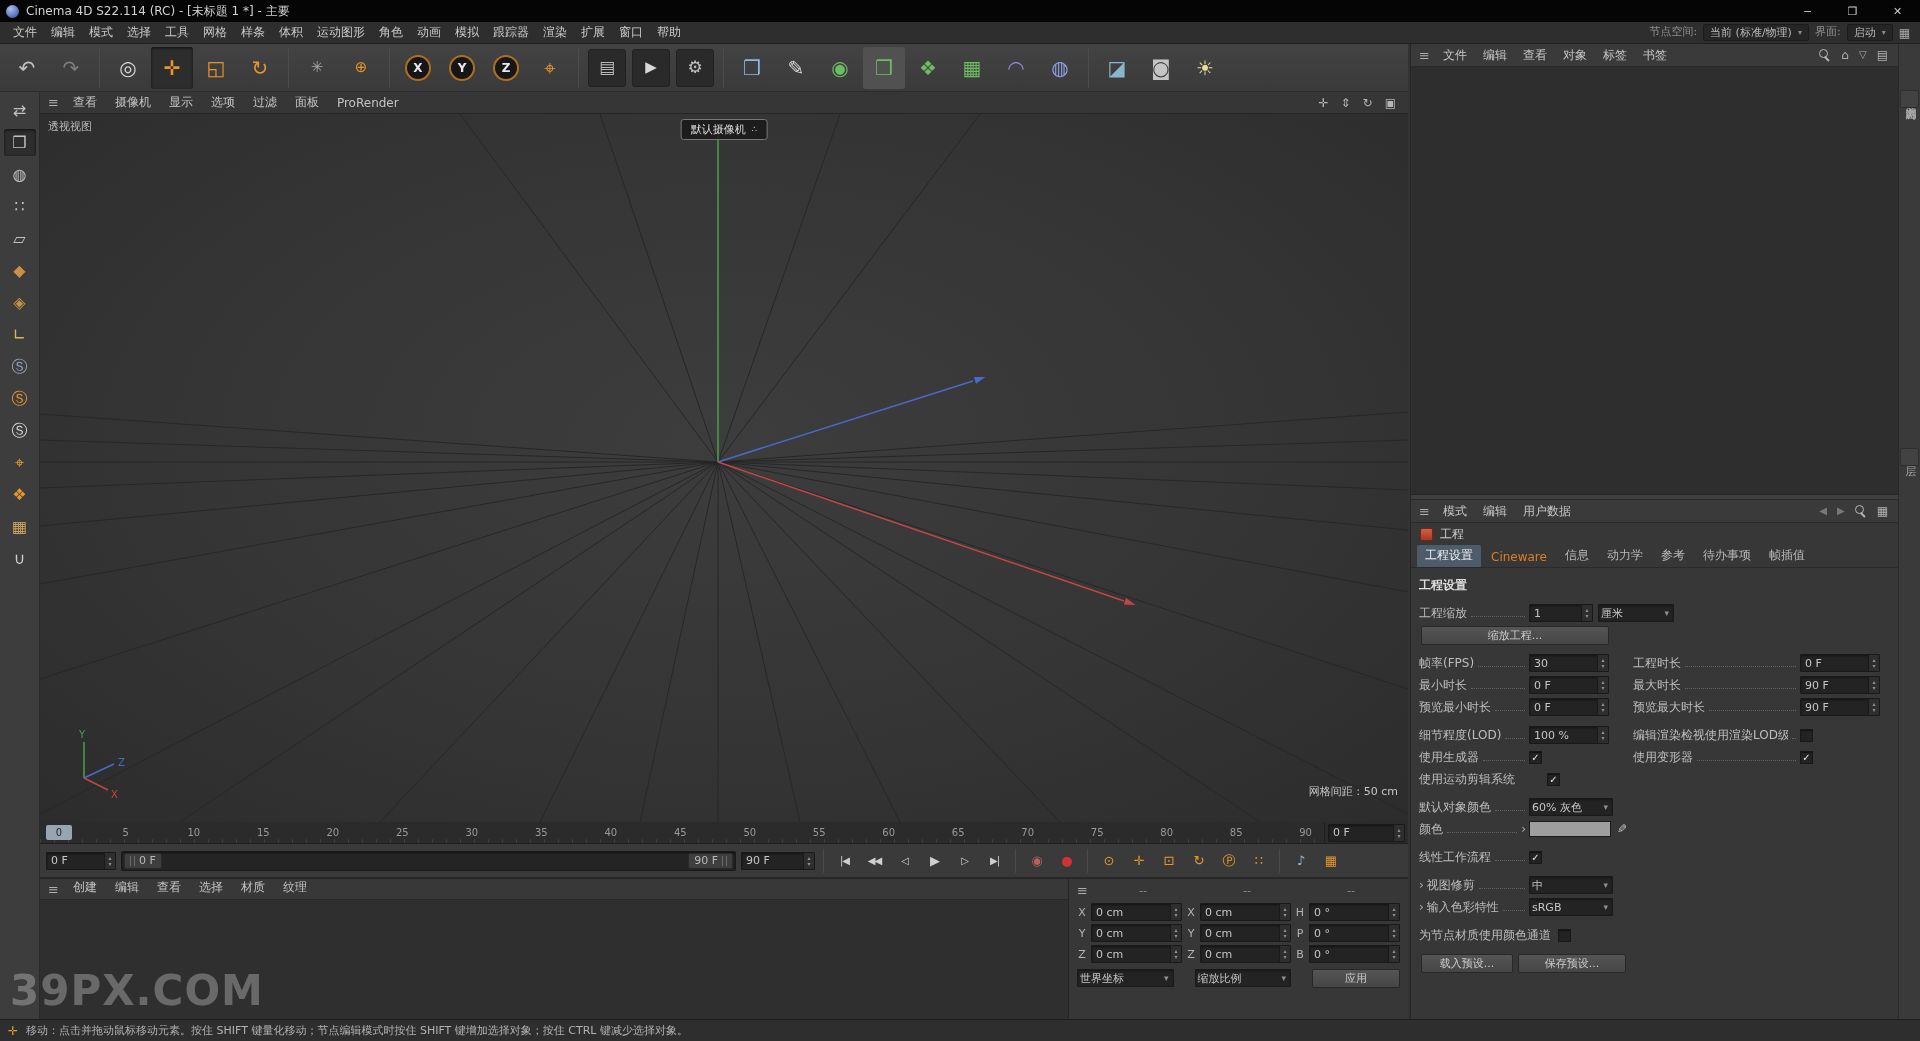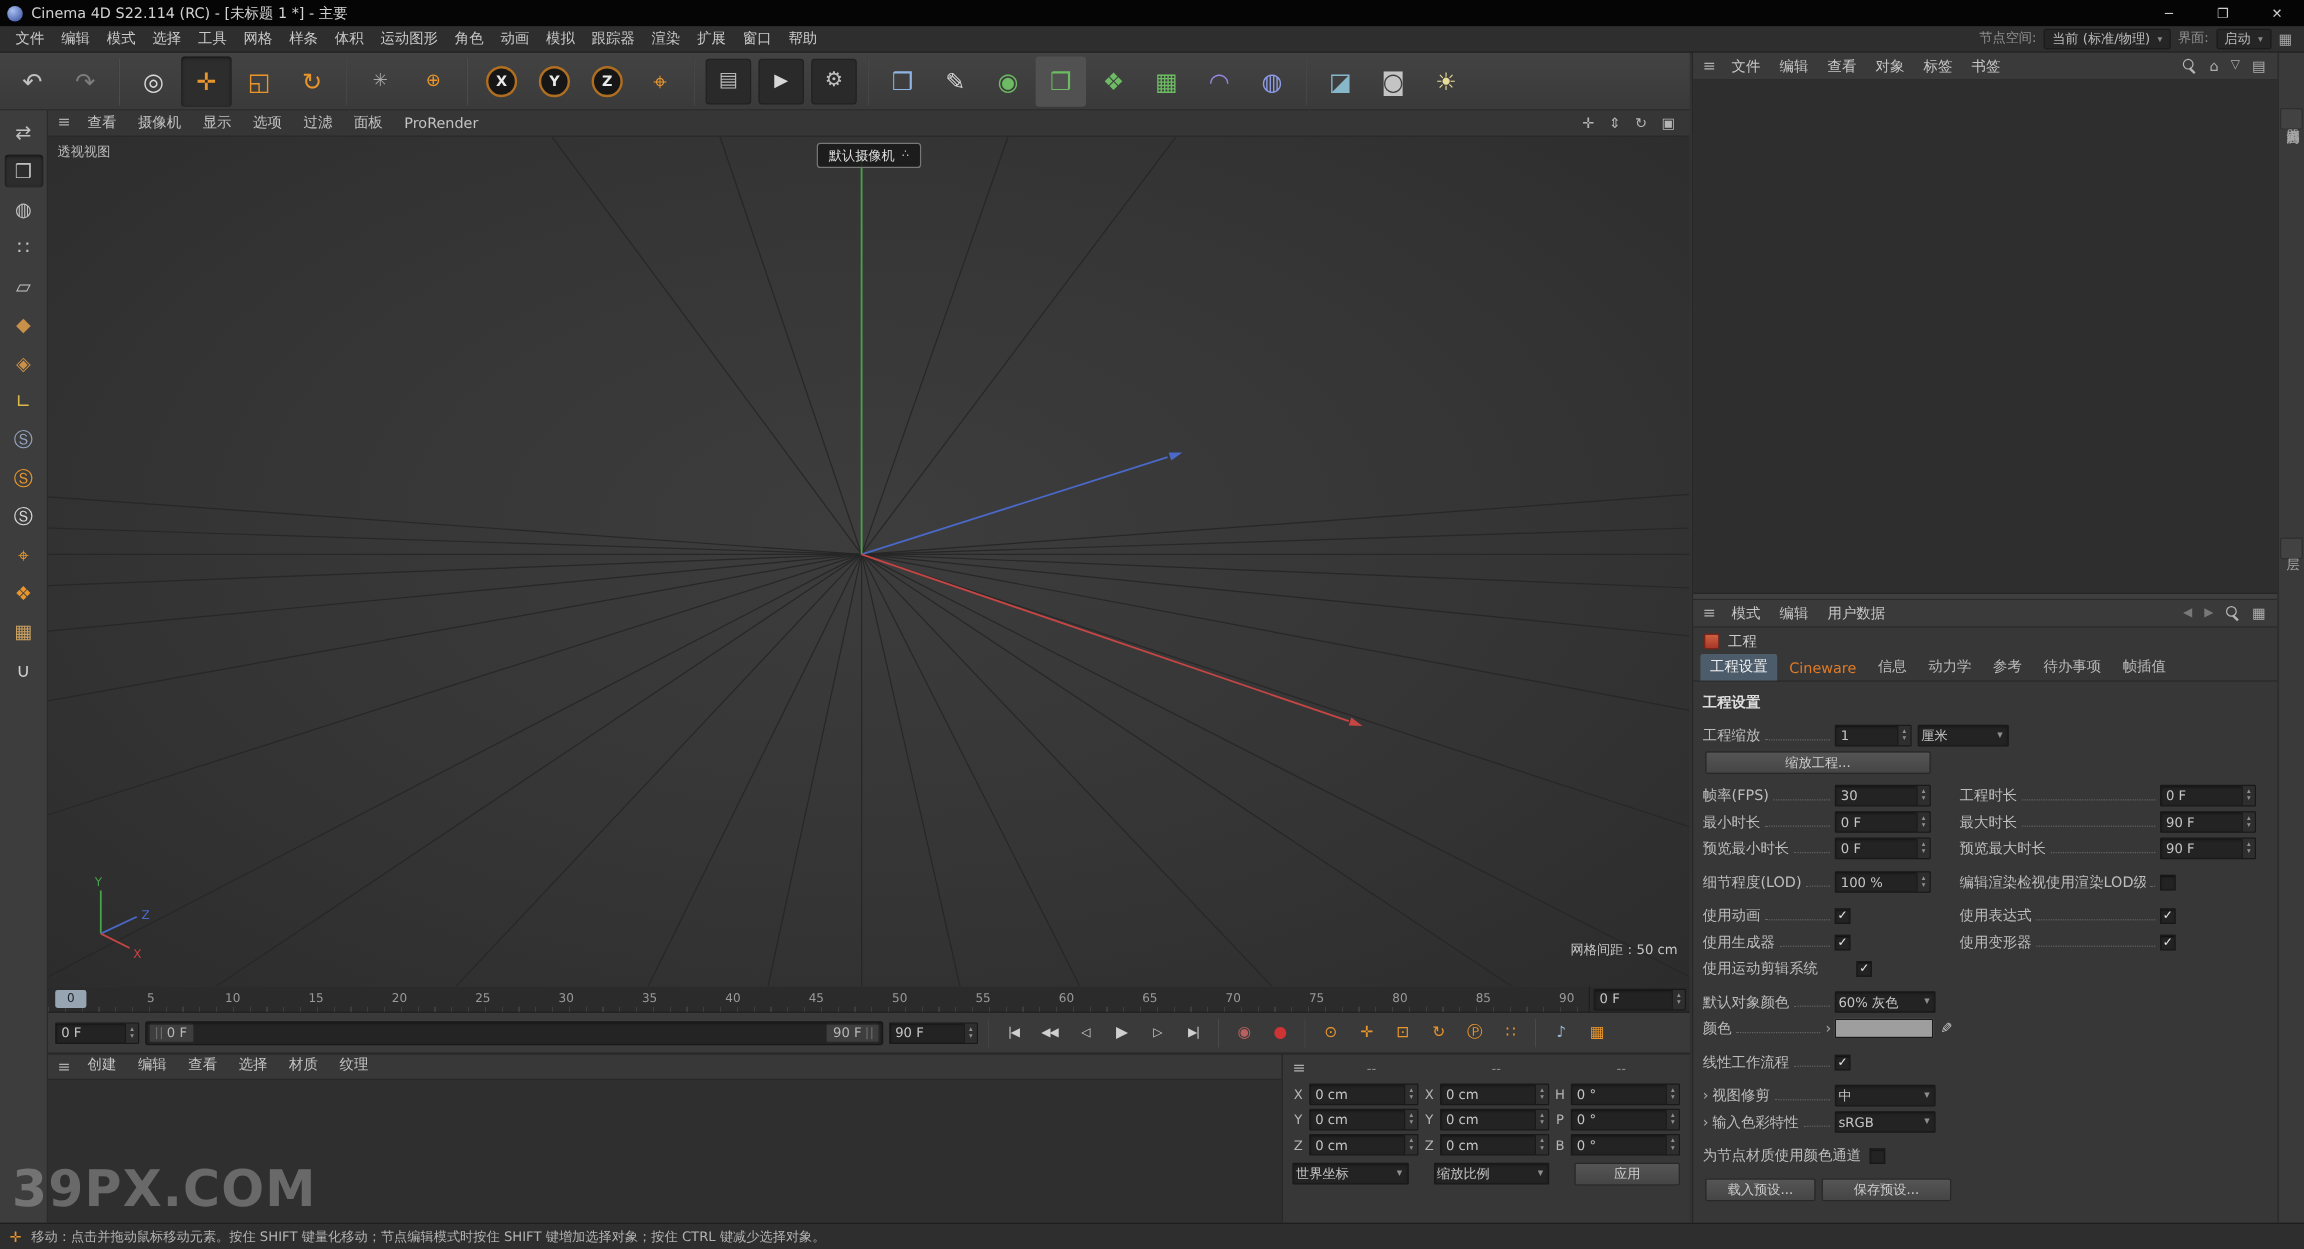--- a/index.html
+++ b/index.html
@@ -724,36 +724,20 @@
           </div>
         <div class="c-lbl2">
             <span class="lbl">编辑渲染检视使用渲染LOD级别</span>
             <span class="leader"></span>
           </div>
         <div class="c-ctl2">
             <span class="checkbox"></span>
           </div>
       </div>
 
-      <div class="arow gap">
-        <div class="c-lbl1">
-            <span class="lbl">使用动画</span>
-            <span class="leader"></span>
-          </div>
-        <div class="c-ctl1">
-            <span class="checkbox checked"></span>
-          </div>
-        <div class="c-lbl2">
-            <span class="lbl">使用表达式</span>
-            <span class="leader"></span>
-          </div>
-        <div class="c-ctl2">
-            <span class="checkbox checked"></span>
-          </div>
-      </div>
 
       <div class="arow">
         <div class="c-lbl1">
             <span class="lbl">使用生成器</span>
             <span class="leader"></span>
           </div>
         <div class="c-ctl1">
             <span class="checkbox checked"></span>
           </div>
         <div class="c-lbl2">

